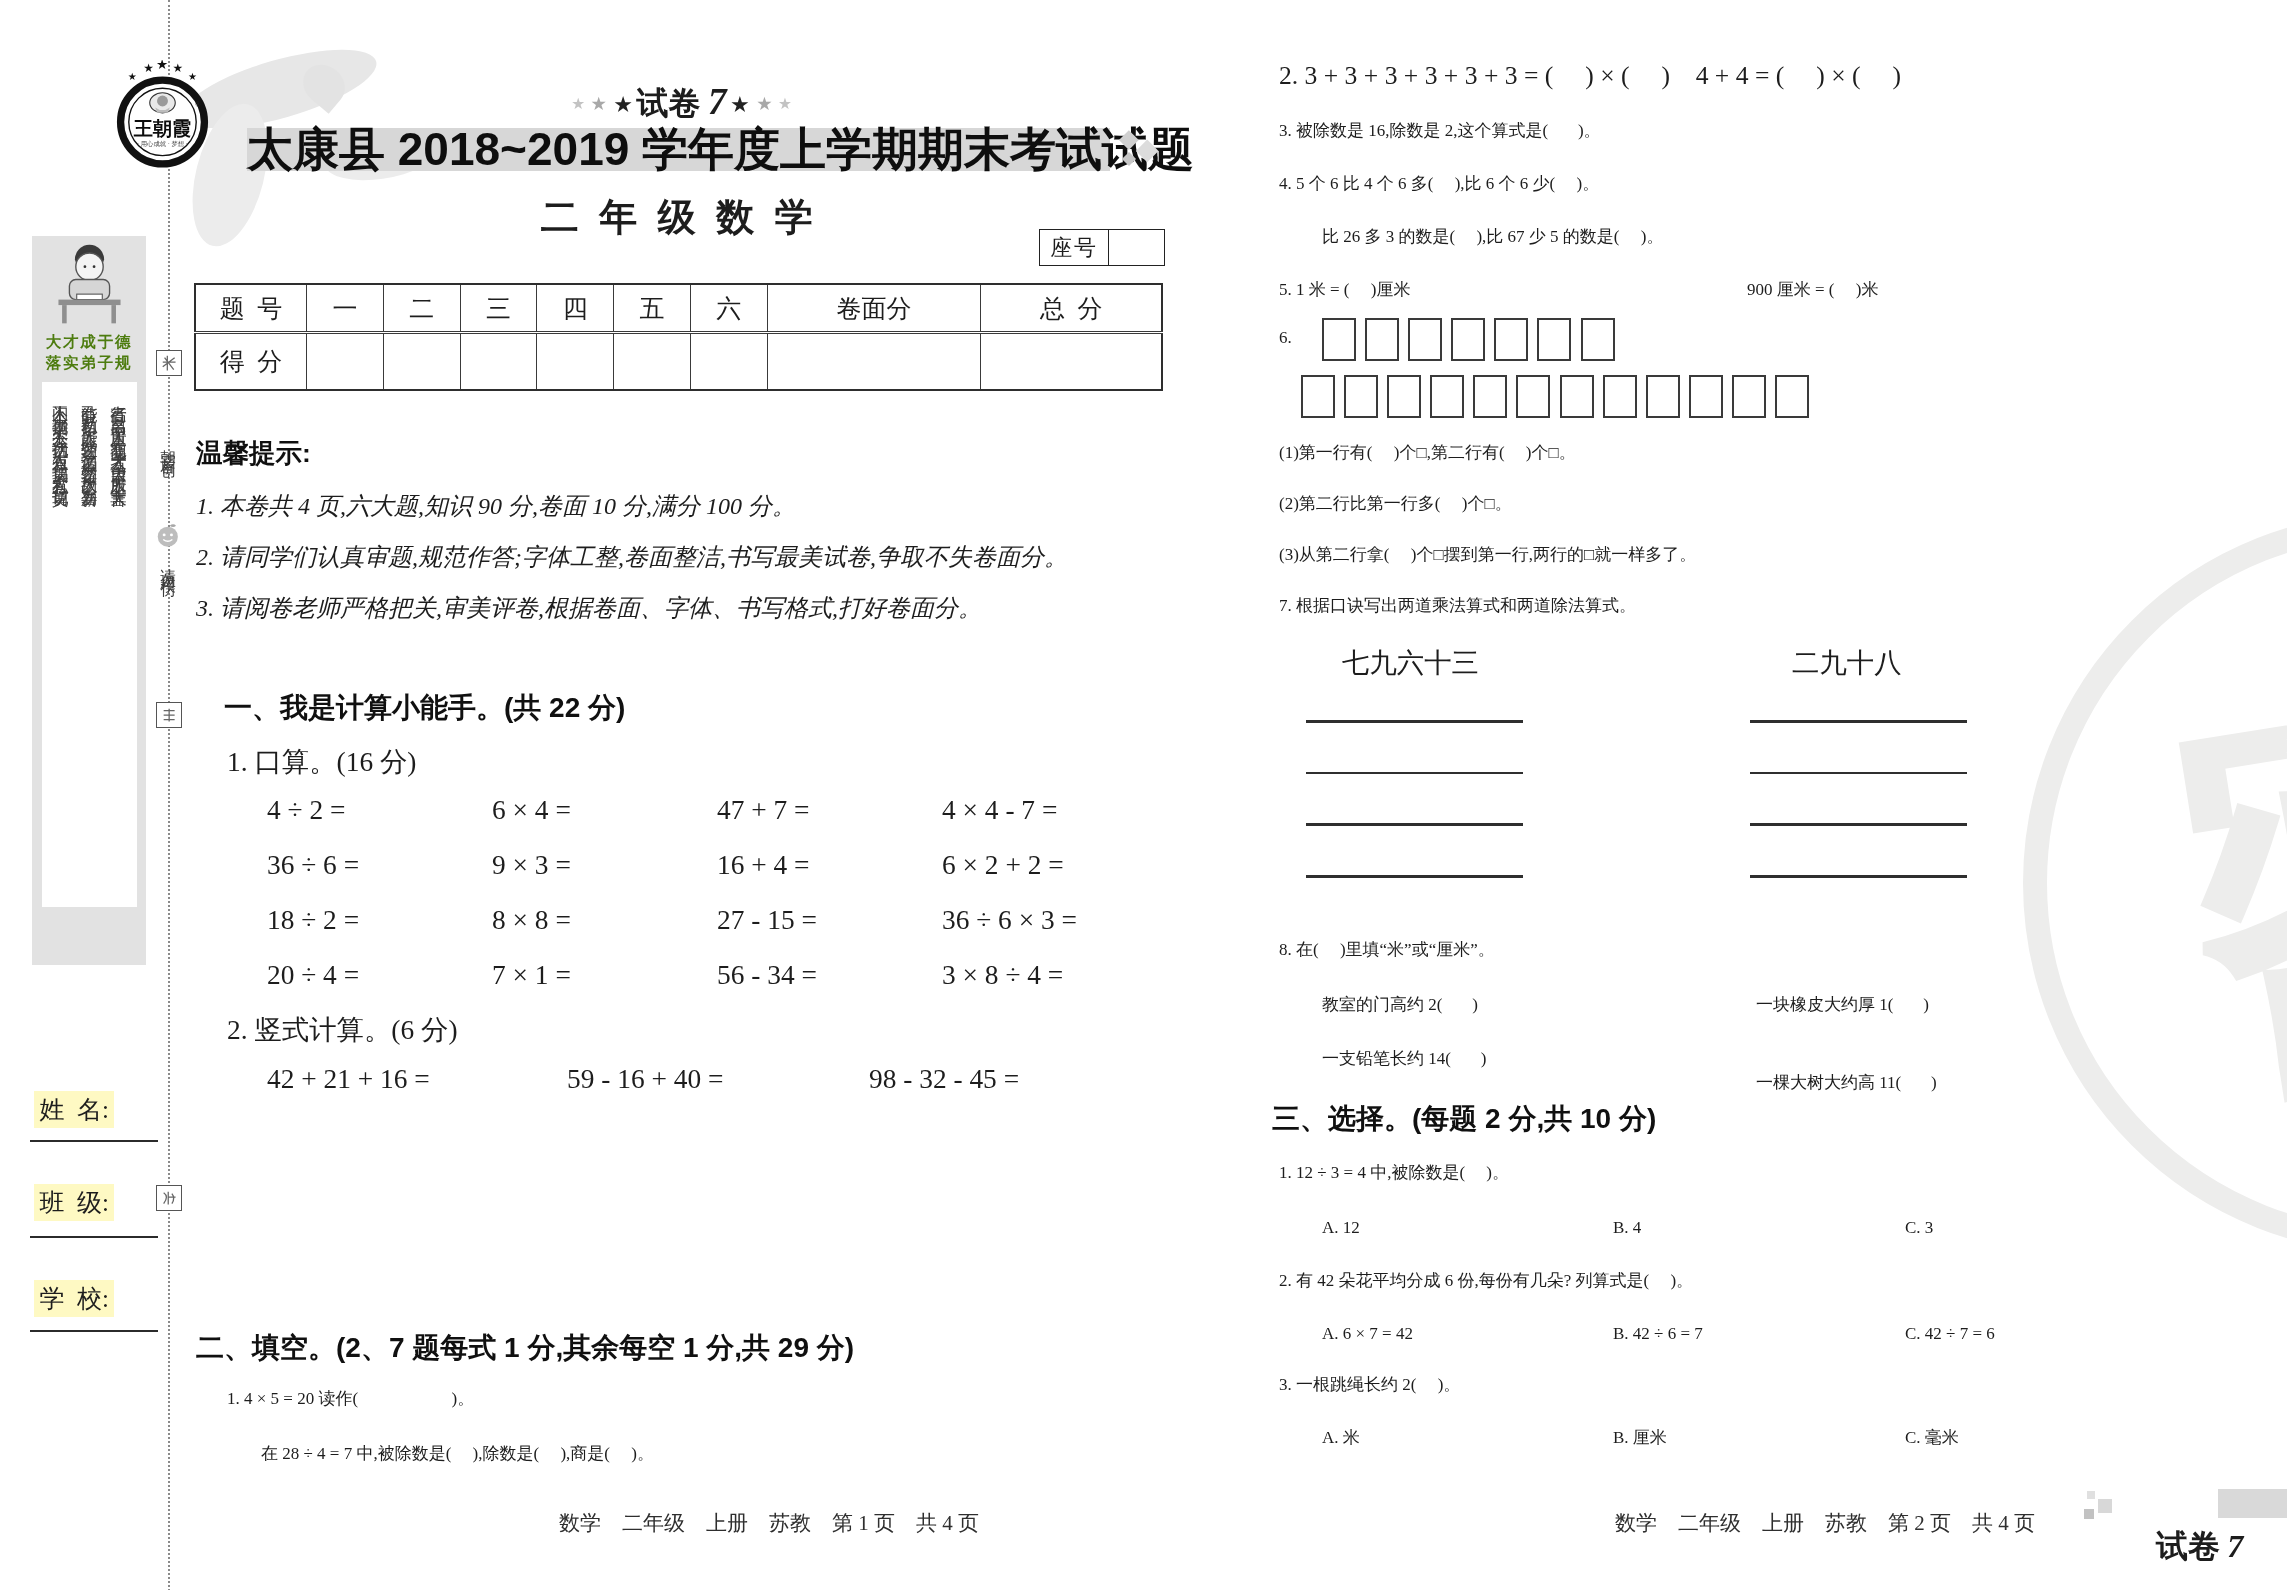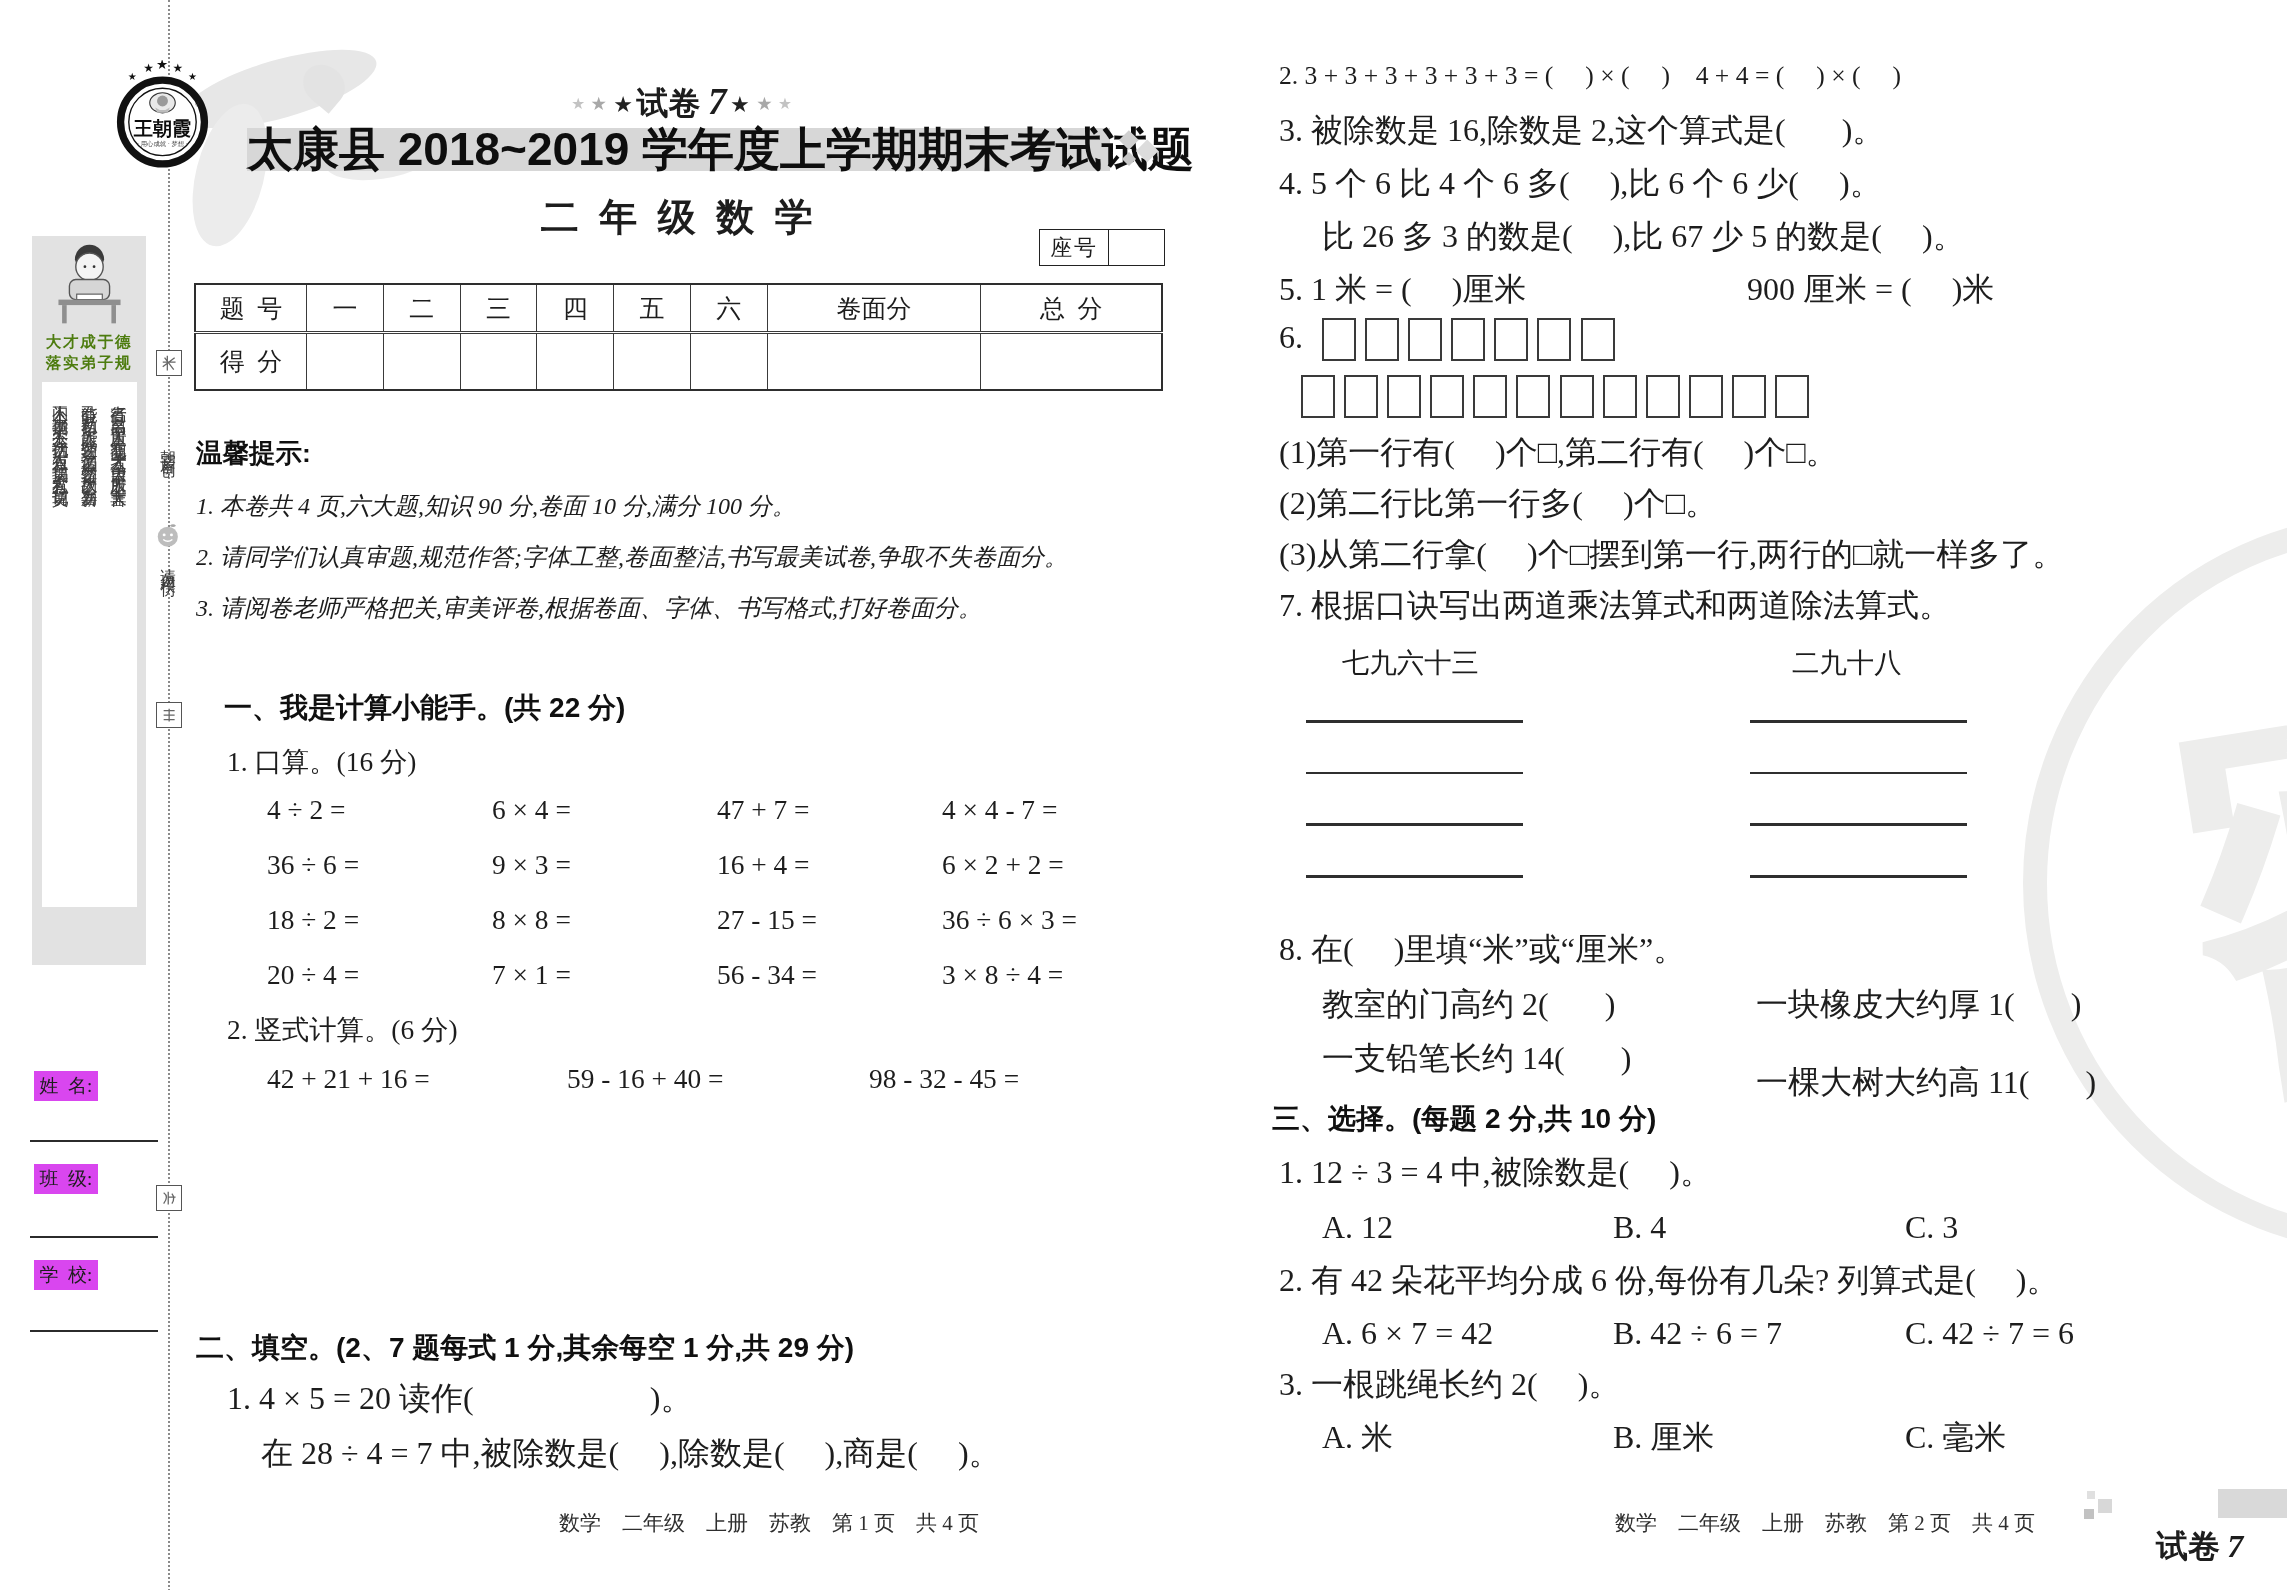--- a/index.html
+++ b/index.html
@@ -1,20 +1,20 @@
 <!DOCTYPE html>
 <html style="font-size:14.6px"><head>
 <meta charset="utf-8">
 <style>
   html,body{margin:0;padding:0;background:#ffffff;}
   .canvas{position:relative;width:2287px;height:1591px;background:#fff;overflow:hidden;
           font-family:"Liberation Serif","DejaVu Serif",serif;color:#1d1d1d;}
   .abs{position:absolute;}
   .t{white-space:pre;font-family:"Liberation Serif","DejaVu Serif",serif;color:#1d1d1d;}
-  .body29{font-size:32px;line-height:31px;}
+  .body29{font-size:17px;line-height:31px;}
   .body28{font-size:25.6px;line-height:31px;}
   .heading{white-space:pre;font-family:"Liberation Sans","DejaVu Sans",sans-serif;
            font-weight:700;font-size:28px;color:#101010;}
   .tip{font-size:24px;font-style:italic;}
   
   .rib{background:#e7e7e7;border-radius:50%;}
   .starline{width:475px;text-align:center;white-space:nowrap;}
   .star-sm{font-size:15.5px;color:#c3c3c3;vertical-align:5.5px;padding:0 2.7px;}
   .star-md{font-size:18.3px;color:#a8a8a8;vertical-align:3.7px;padding:0 2.7px;}
   .star-lg{font-size:22px;color:#222;vertical-align:1.8px;padding:0 3.7px;}
@@ -42,21 +42,21 @@
   .sqrow{display:flex;gap:9.1px;}
   .sq{width:30px;height:39px;border:2.3px solid #3a3a3a;background:#fff;}
   
   .linecol .ln{width:217px;height:2.7px;background:#2f2f2f;margin-bottom:49px;}
   
   .sidepanel{background:#e2e2e2;}
   .motto{text-align:center;font-weight:700;font-size:15.5px;letter-spacing:1.8px;color:#4d7c0f;line-height:21px;white-space:pre;}
   .vwrap{background:#fff;width:95px;margin:9.1px auto 0;height:525px;display:flex;justify-content:space-between;padding:11px 5.5px;box-sizing:border-box;}
   .vcol{writing-mode:vertical-rl;font-size:16.4px;color:#3d3d3d;line-height:25.6px;}
   .vcol span{margin-inline-end:12px;}
-  .fieldlabel{background:#d946ef;font-size:19px;white-space:pre;padding:1.8px 5.5px;}
+  .fieldlabel{background:#fef9c3;font-size:25px;white-space:pre;padding:1.8px 5.5px;margin-top:20px;}
   .fieldline{height:2.3px;background:#2b2b2b;width:128px;}
   
   .bindline{border-left:2.7px dotted #8a8a8a;height:1591px;width:0;}
   .sealbox{width:24px;height:24px;border:1.4px solid #555;background:#fff;display:flex;align-items:center;justify-content:center;}
   .vtext{writing-mode:vertical-rl;font-size:15.5px;color:#3c3c3c;letter-spacing:4.6px;white-space:pre;}
   
   .wmark{width:694px;height:694px;border:24px solid #ededec;border-radius:50%;
          display:flex;align-items:center;justify-content:center;}
   .wmark .wchar{font-size:429px;color:#ededec;font-weight:700;transform:rotate(-9deg);line-height:1;}
   .footer{font-size:21px;color:#2e2e2e;white-space:pre;}

